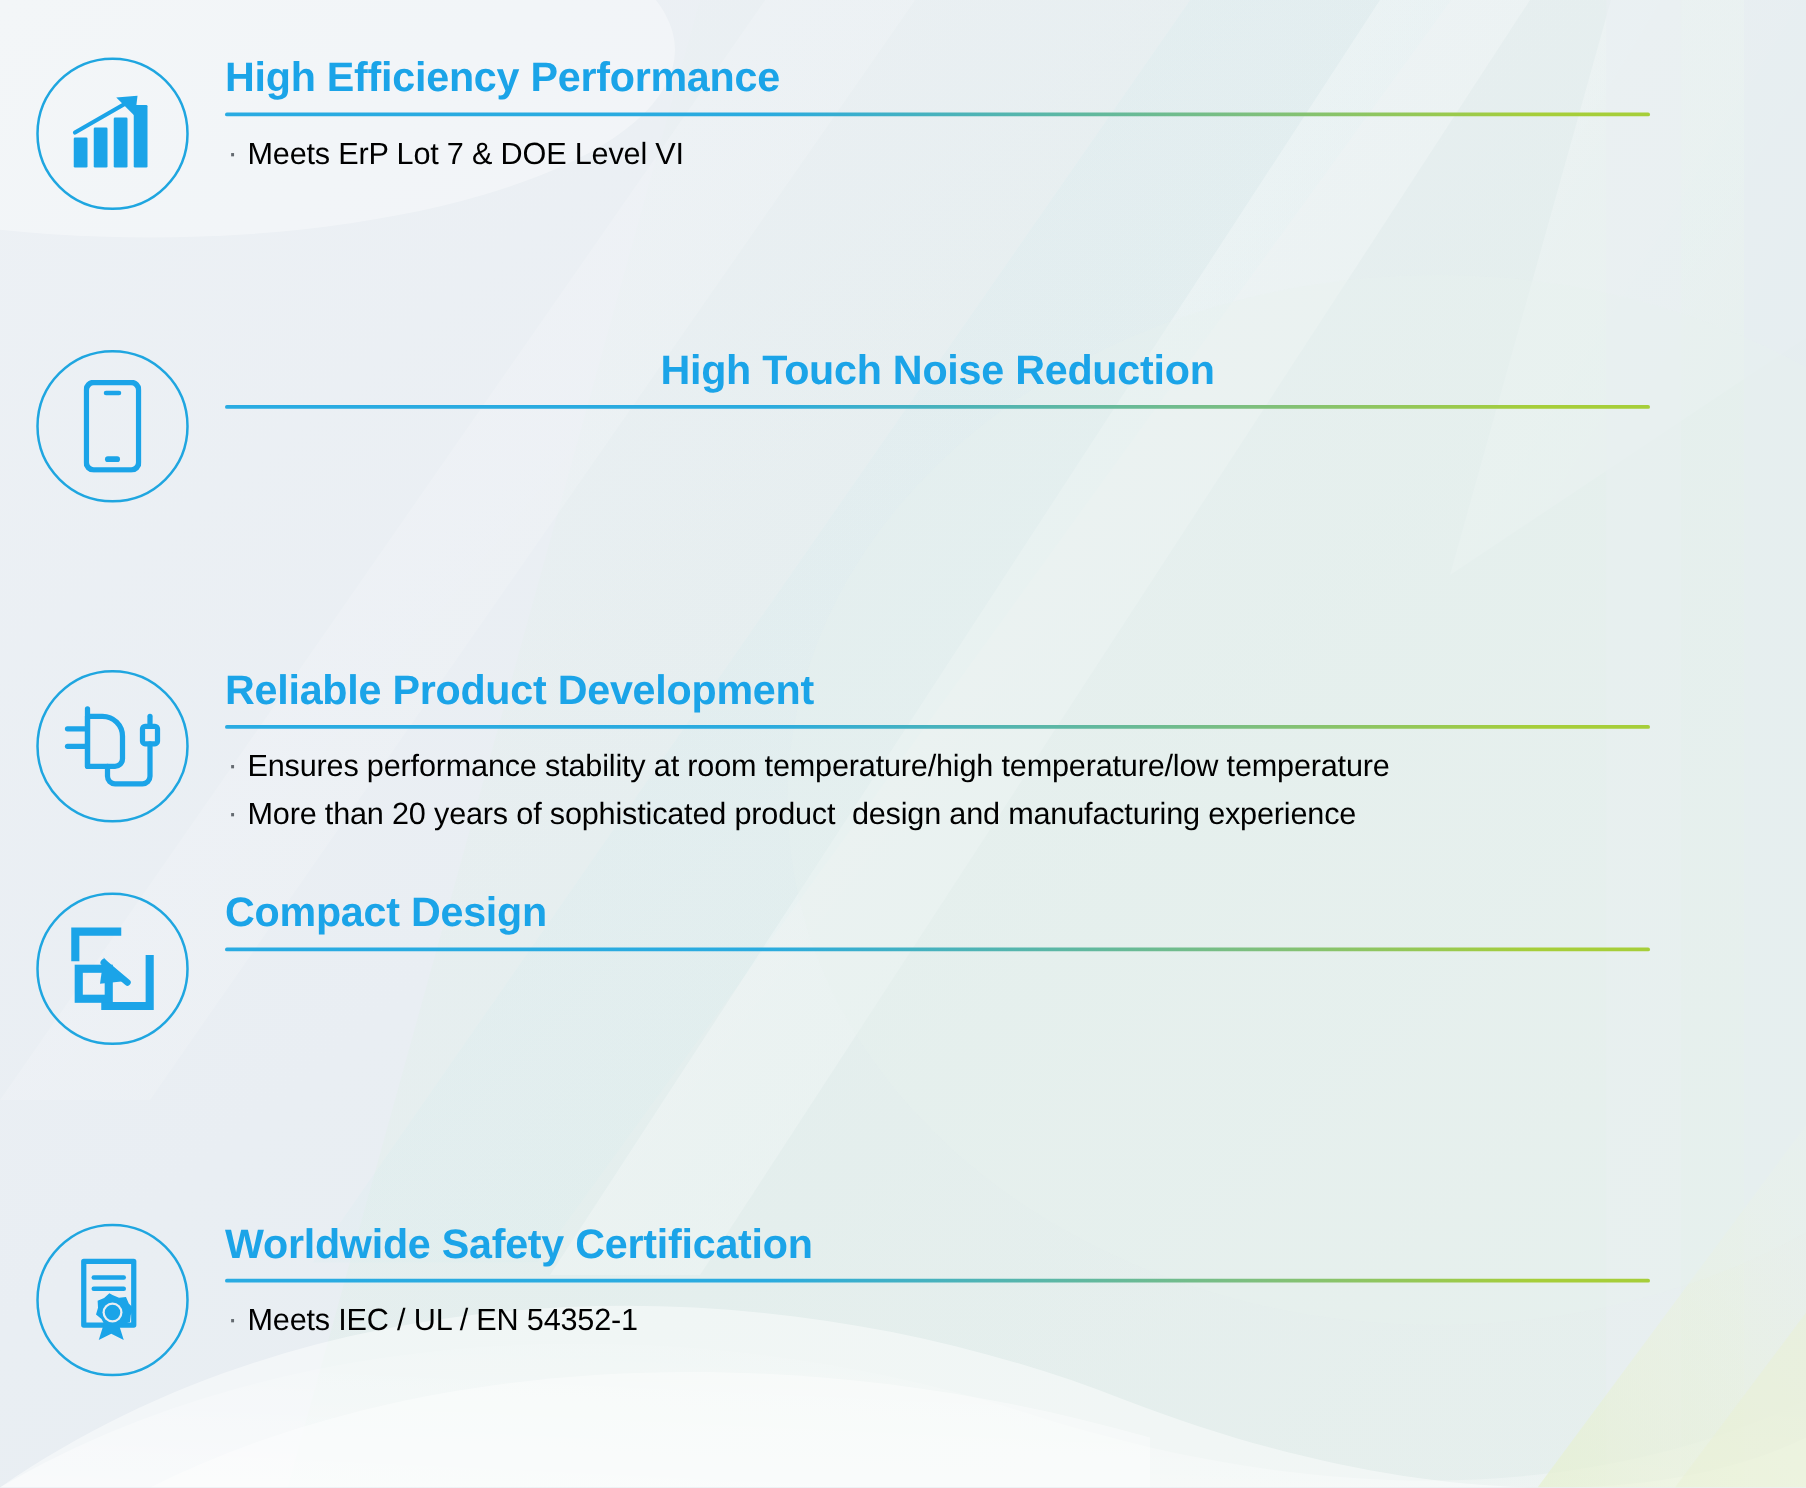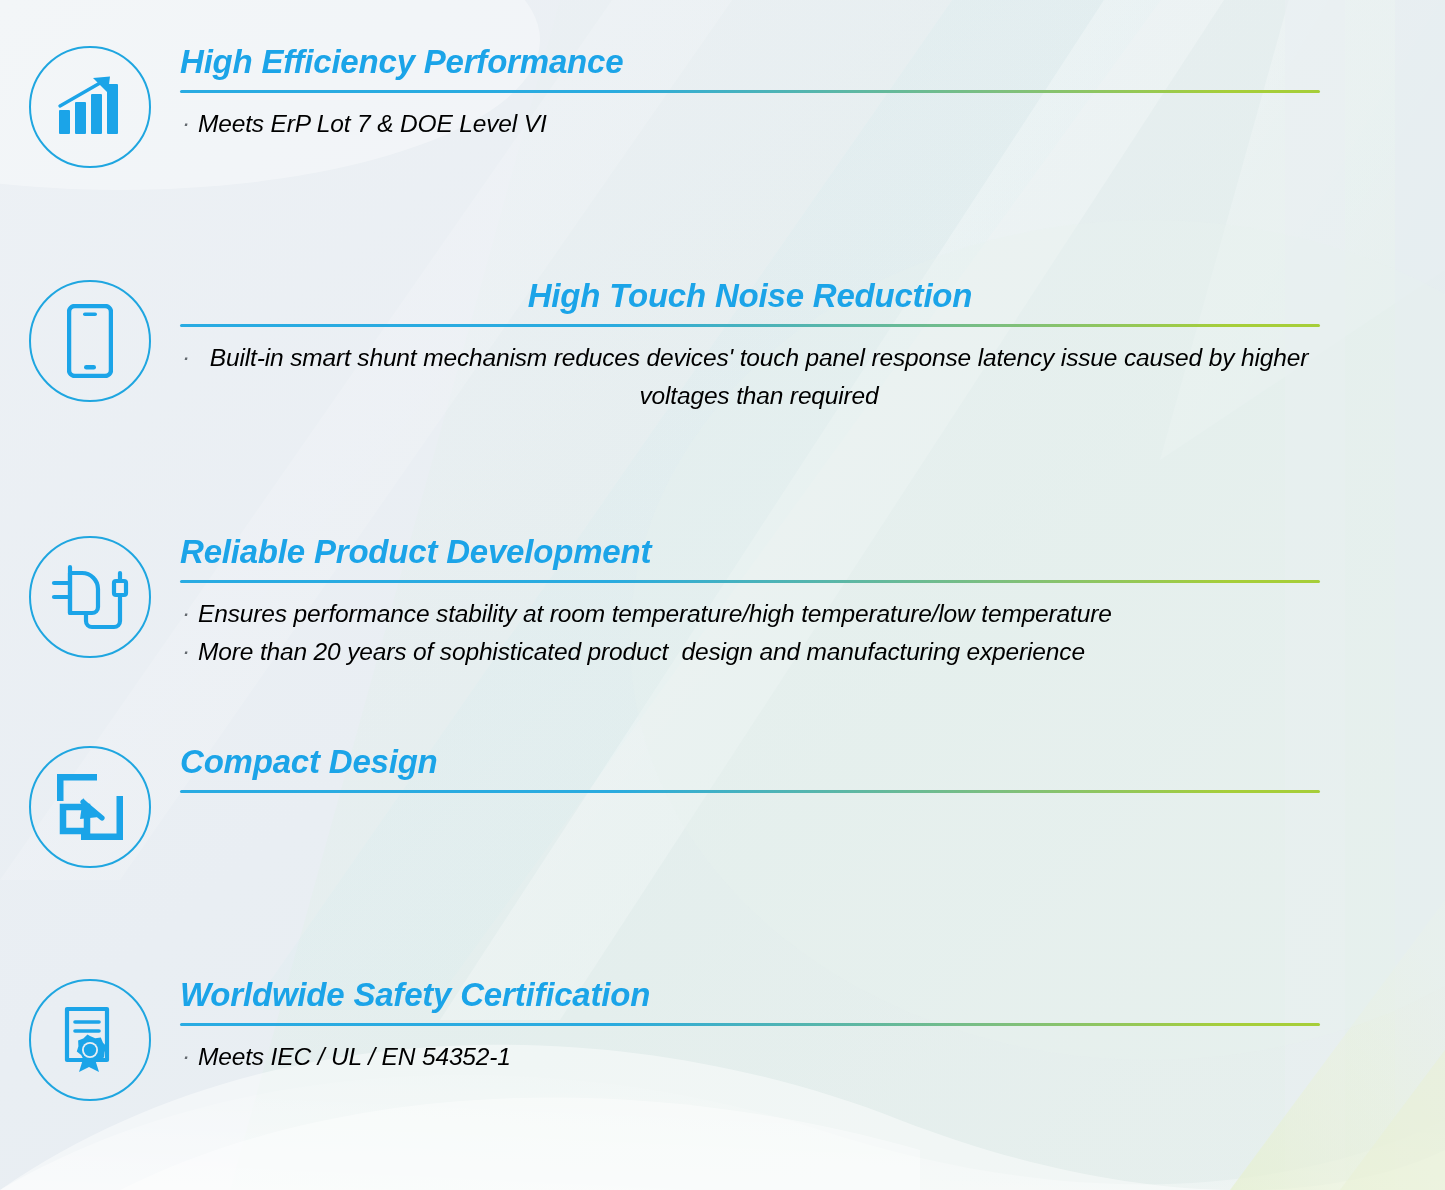--- a/index.html
+++ b/index.html
@@ -31,21 +31,20 @@
     z-index: 2;
     padding: 0;
   }
 
   .feature {
     position: absolute;
     left: 0;
     width: 1402px;
     display: flex;
     align-items: flex-start;
-    font-style: italic;
   }
 
   .icon-wrap {
     width: 180px;
     flex: 0 0 180px;
     display: flex;
     justify-content: center;
     padding-top: 2px;
   }
 
@@ -101,21 +100,21 @@
     left: 2px;
     top: -1px;
     color: #646a70;
     font-size: 24.5px;
   }
 
   
   #feat-0 { top: 44px; }
   #feat-1 { top: 278px; text-align: center; }
   #feat-2 { top: 534px; }
-  #feat-3 { top: 744px; }
+  #feat-3 { top: 712px; }
   #feat-4 { top: 977px; }
 </style>
 </head>
 <body>
 
 <div id="bg">
   <svg viewBox="0 0 1445 1190" xmlns="http://www.w3.org/2000/svg" aria-hidden="true">
     <defs>
       <linearGradient id="bgBase" x1="0" y1="0" x2="1" y2="1">
         <stop offset="0%" stop-color="#edf1f5"></stop>
@@ -204,23 +203,20 @@
             <rect x="16" y="8.5" width="14" height="3.6" rx="1.8" fill="#1ba4e8"></rect>
             <rect x="17" y="61" width="12" height="4.6" rx="2.3" fill="#1ba4e8"></rect>
             <rect x="7" y="16" width="32" height="40" rx="1" fill="none"></rect>
           </svg>
         </span>
       </div>
     </div>
     <div class="feature-body">
       <h2 class="feature-title">High Touch Noise Reduction</h2>
       <div class="divider"></div>
-      <ul class="bullets">
-        <li class="bullet">Built-in smart shunt mechanism reduces devices' touch panel response latency issue caused by higher voltages than required</li>
-      </ul>
     </div>
   </section>
 
   <section class="feature" id="feat-2">
     <div class="icon-wrap">
       <div class="icon-circle">
         <span>
           <svg width="80" height="72" viewBox="0 0 80 72" fill="none" xmlns="http://www.w3.org/2000/svg" stroke="#1ba4e8" stroke-width="4.2" stroke-linecap="round" stroke-linejoin="round">
             <path d="M20 12 H32 a16 16 0 0 1 16 16 v18 a6 6 0 0 1 -6 6 H20 Z"></path>
             <path d="M20 6 V52"></path>

